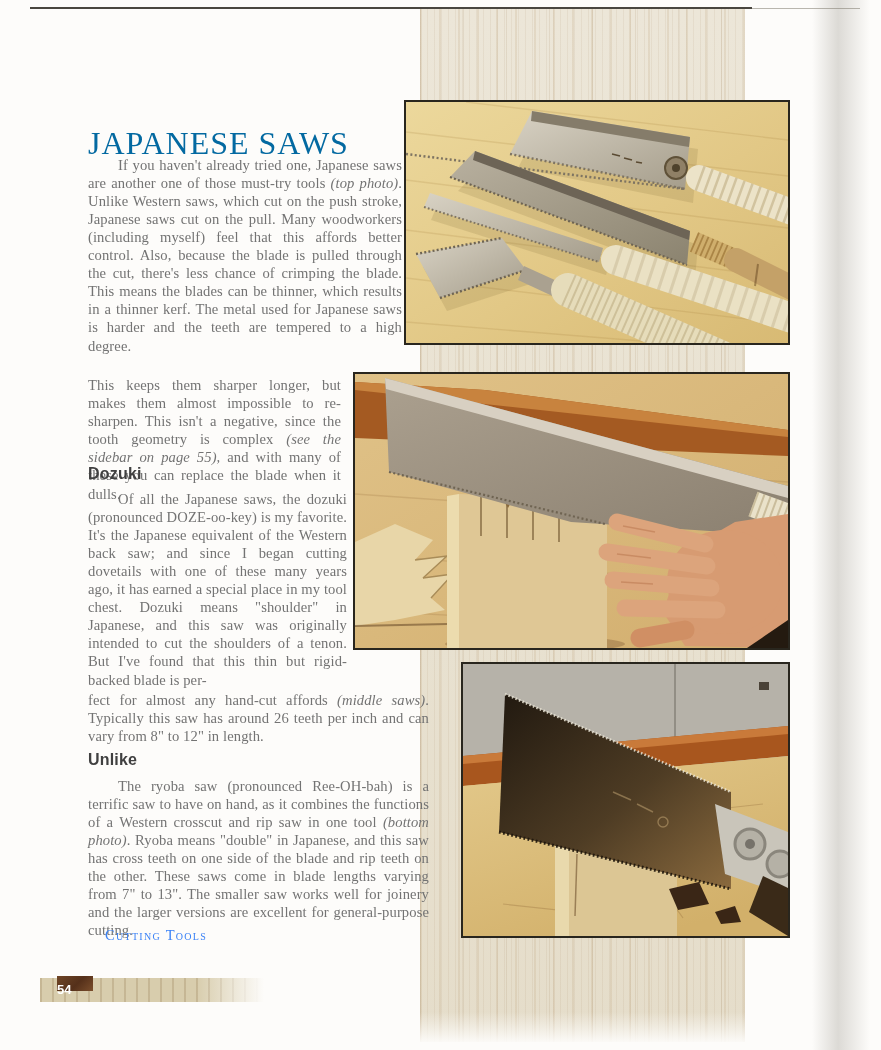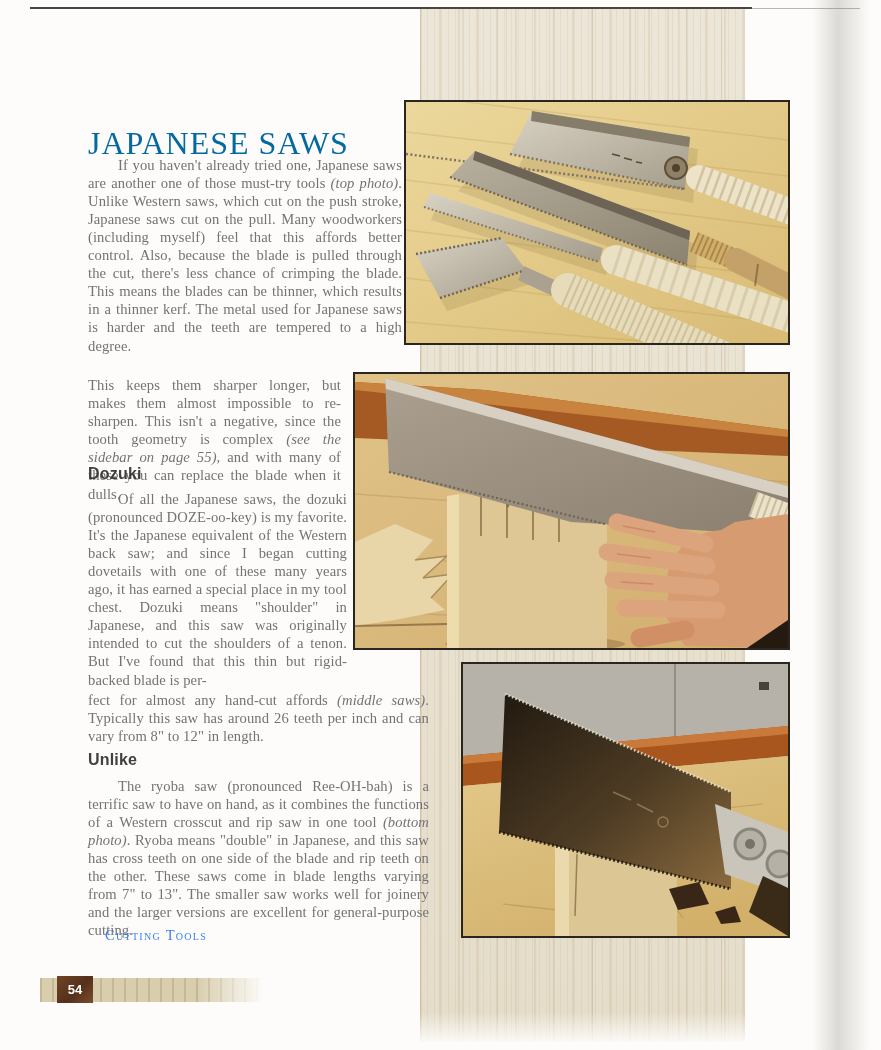--- a/index.html
+++ b/index.html
@@ -37,24 +37,24 @@
   .photo svg{display:block;width:100%;height:100%;}
   #photo-top{left:404px;top:100px;width:386px;height:245px;}
   #photo-middle{left:353px;top:372px;width:437px;height:278px;}
   #photo-bottom{left:461px;top:662px;width:329px;height:276px;}
   
   .footer-bar{position:absolute;left:40px;top:978px;width:224px;height:24px;
     background-color:#d8cdad;
     background-image:
       linear-gradient(90deg, rgba(253,252,250,0) 70%, #fdfcfa 100%),
       repeating-linear-gradient(90deg, rgba(150,124,84,0.28) 0 2px, rgba(0,0,0,0) 2px 12px);}
-  .footer-num{position:absolute;left:57px;top:976px;width:36px;height:27px;
+  .footer-num{position:absolute;left:57px;top:976px;width:36px;height:15px;
     background:linear-gradient(135deg,#71472а,#6e4526 0%,#55301a 55%,#7b4e2c 100%);
     background:linear-gradient(135deg,#6e4526 0%,#55301a 55%,#7b4e2c 100%);
-    color:#fff;font:700 13px/27px "Liberation Sans", sans-serif;text-align:center;}
+    color:#fff;font:700 13px/27px "Liberation Sans", sans-serif;}
   .footer-section{position:absolute;left:105px;top:926px;
     font:500 14.5px/18px "Liberation Serif", serif;font-variant:small-caps;
     letter-spacing:1.3px;color:#3b82f6;}
 </style>
 </head>
 <body>
 
 <div class="top-scan-line"></div>
 <div class="top-scan-line2"></div>
 <div class="wood-band"></div>

